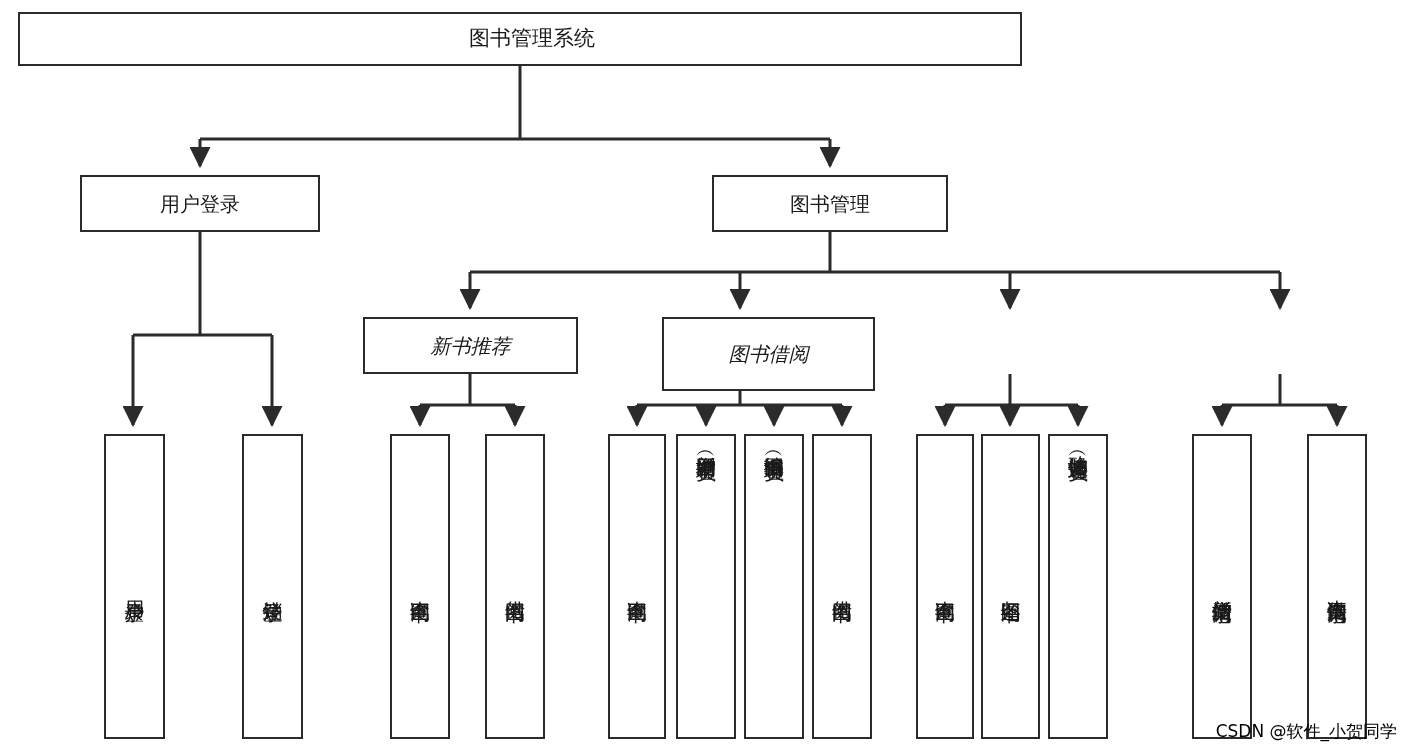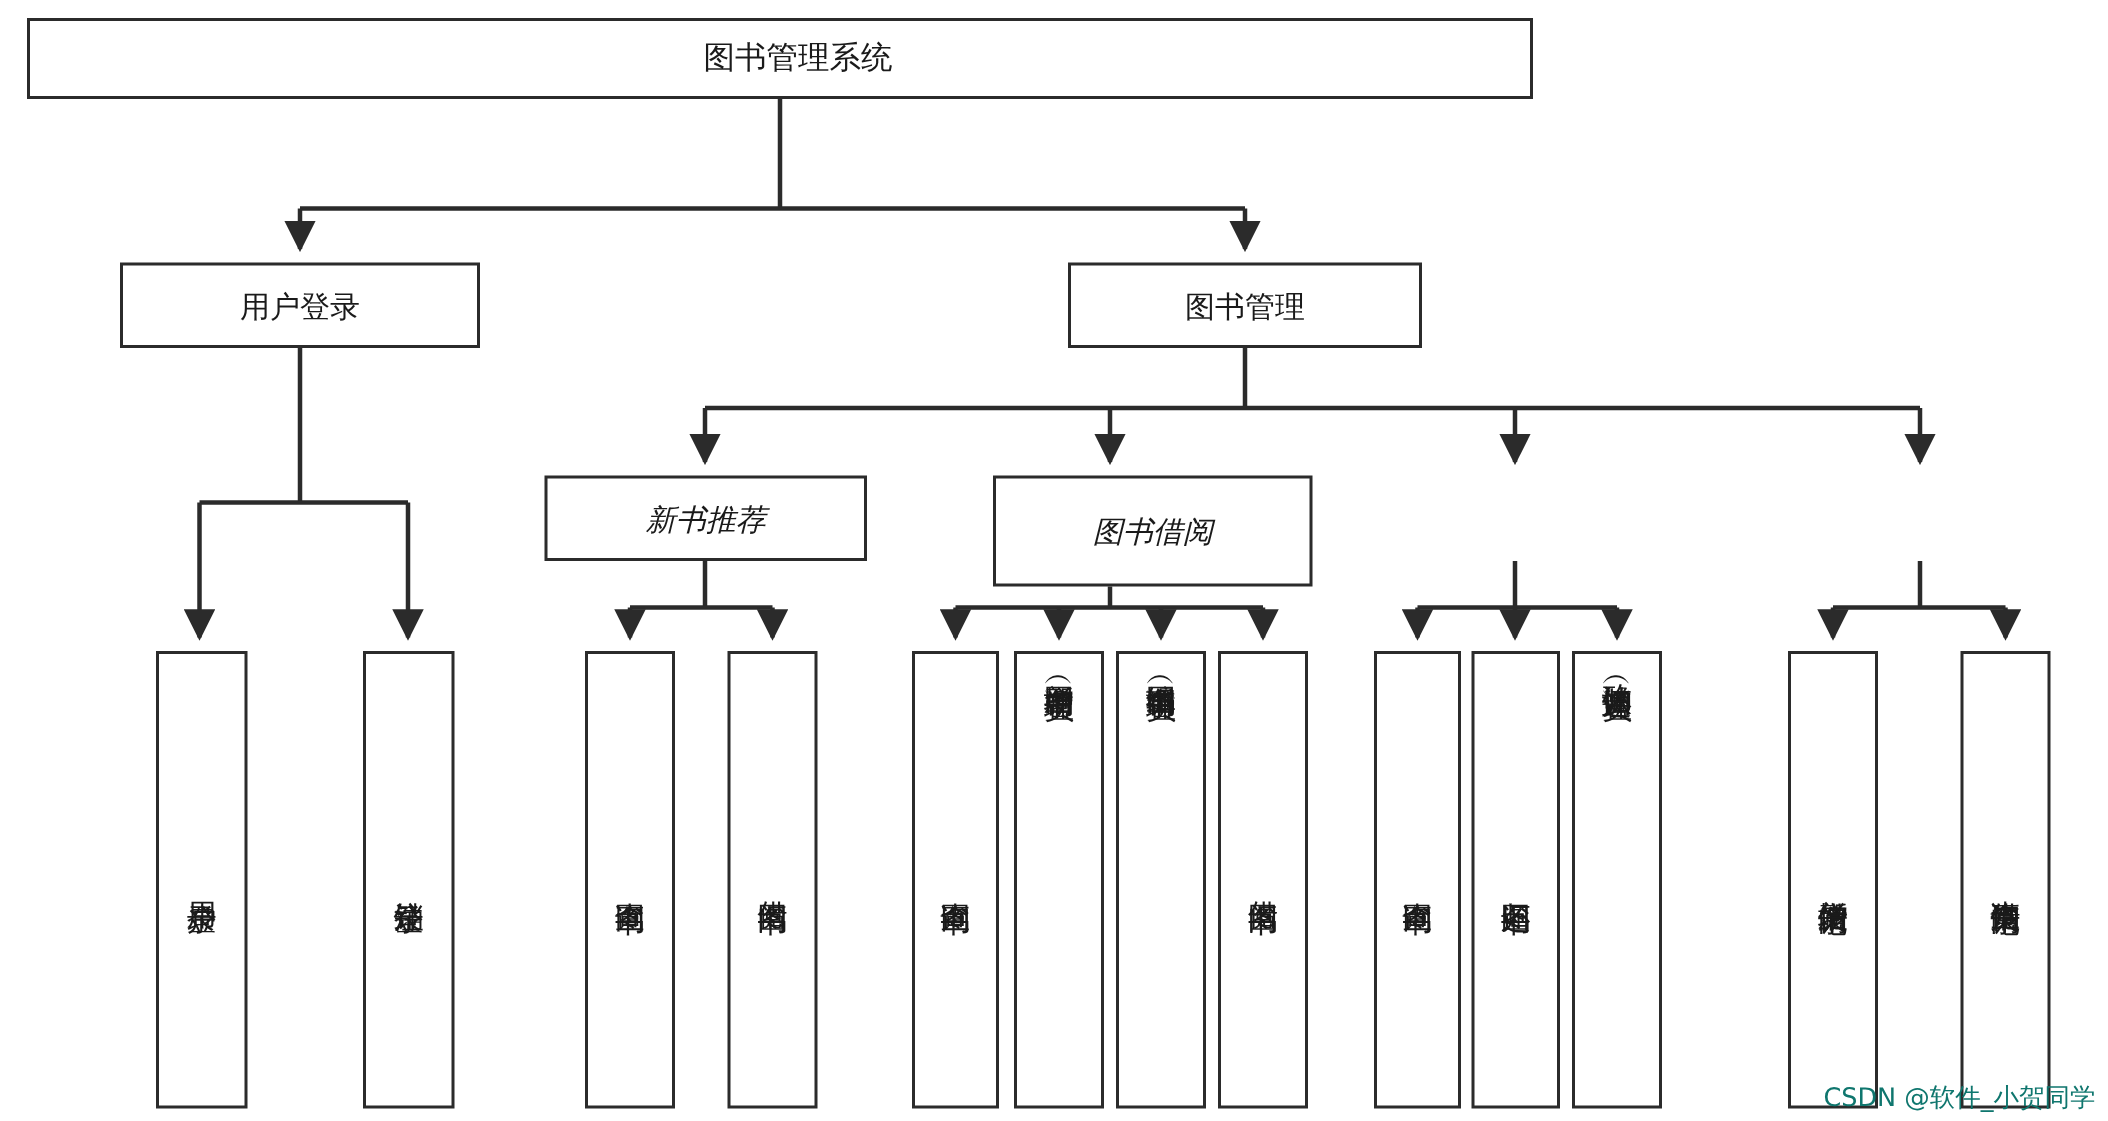--- a/index.html
+++ b/index.html
@@ -62,21 +62,21 @@
   }
   .title-node { font-size: 21px; }
   .lvl2-node  { font-size: 20px; }
   .lvl3-node  { font-size: 20px; font-style: italic; }
   .leaf-node  { font-size: 20px; }
   .watermark {
     position: absolute;
     right: 8px;
     bottom: 4px;
     font-size: 17px;
-    color: #0f766e;
+    color: #000000;
     font-family: "DejaVu Sans", "Liberation Sans", sans-serif;
     white-space: nowrap;
     pointer-events: none;
   }
 </style>
 </head>
 <body>
 
 <div id="diagram-root">
 

